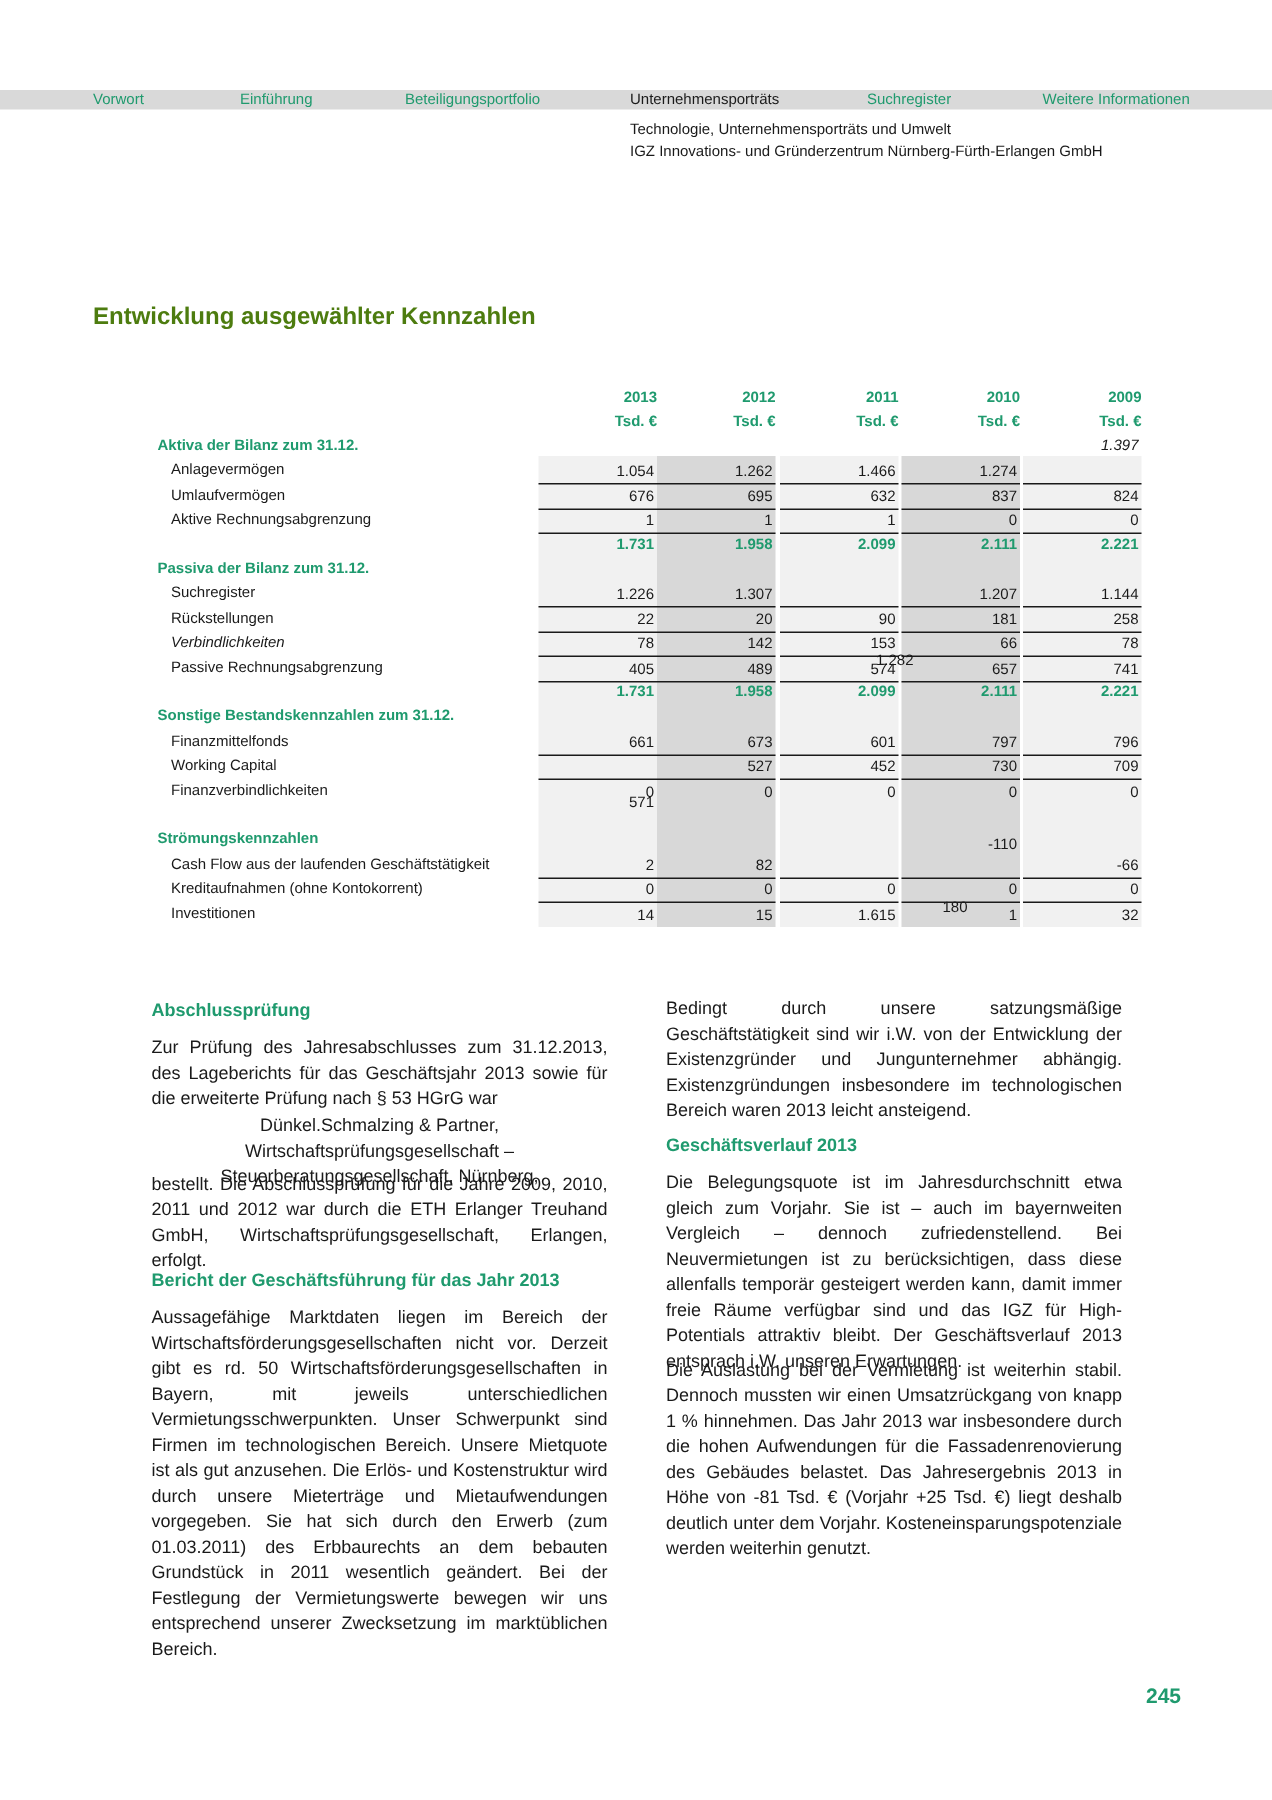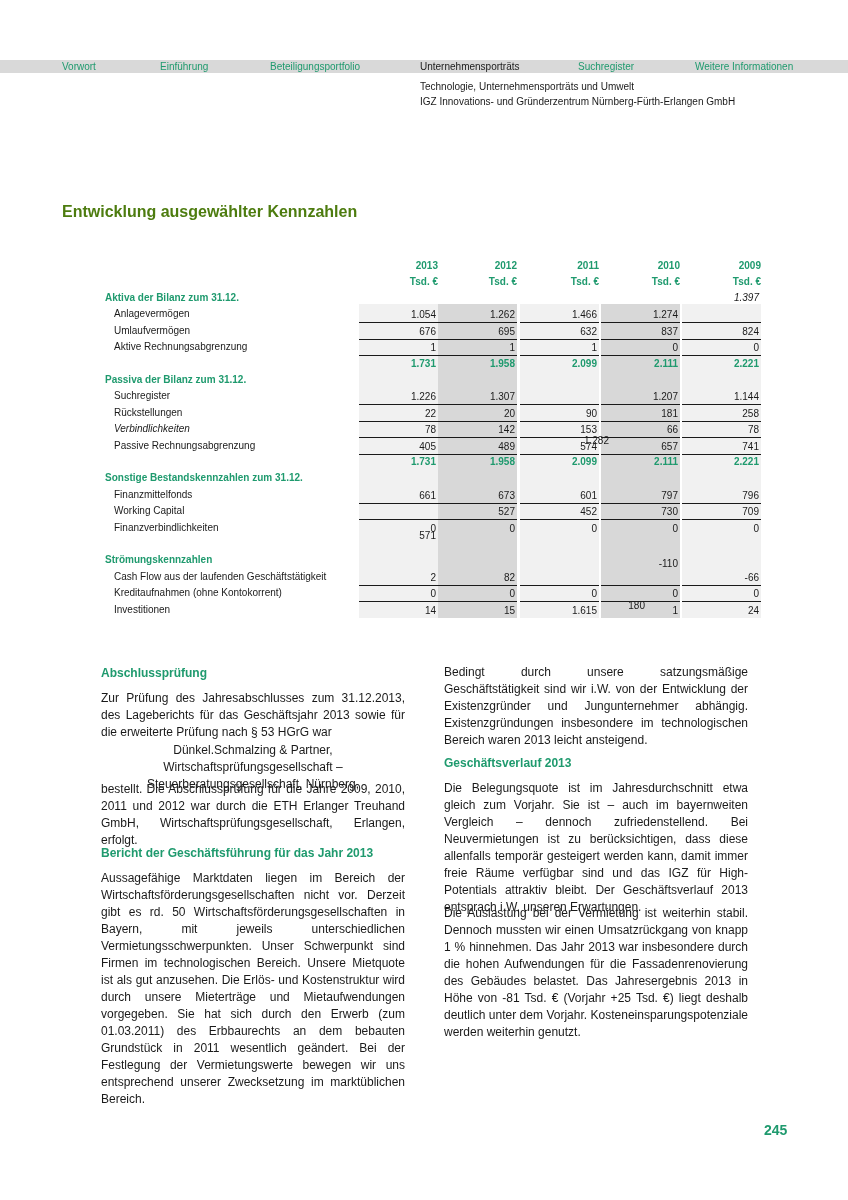--- a/index.html
+++ b/index.html
@@ -199,21 +199,21 @@
     <div class="rule" style="left: 520px; top: 601.2px;"></div>
     <div class="cell" style="left: 601px; top: 588.2px;">0</div>
     <div class="rule" style="left: 601px; top: 601.2px;"></div>
     <div class="cell" style="left: 682px; top: 588.2px;">0</div>
     <div class="rule" style="left: 682px; top: 601.2px;"></div>
     <div class="rowlabel" style="top: 603.6px;">Investitionen</div>
     <div class="cell" style="left: 359px; top: 604.6px;">14</div>
     <div class="cell" style="left: 438px; top: 604.6px;">15</div>
     <div class="cell" style="left: 520px; top: 604.6px;">1.615</div>
     <div class="cell" style="left: 601px; top: 604.6px;">1</div>
-    <div class="cell" style="left: 682px; top: 604.6px;">24</div>
+    <div class="cell" style="left: 682px; top: 604.6px;">32</div>
   </div>
 
 <div class="sect-h" style="left:101px; top:666px">Abschlussprüfung</div>
 <p class="para" style="left:101px; top:690px">Zur Prüfung des Jahresabschlusses zum 31.12.2013, des Lageberichts für das Geschäftsjahr 2013 sowie für die erweiterte Prüfung nach § 53 HGrG war</p>
 <p class="para center" style="left:101px; top:742px">Dünkel.Schmalzing &amp; Partner, Wirtschaftsprüfungsgesellschaft – Steuerberatungsgesellschaft, Nürnberg,</p>
 <p class="para" style="left:101px; top:781px">bestellt. Die Abschlussprüfung für die Jahre 2009, 2010, 2011 und 2012 war durch die ETH Erlanger Treuhand GmbH, Wirtschaftsprüfungsgesellschaft, Erlangen, erfolgt.</p>
 
 <div class="sect-h" style="left:101px; top:846px">Bericht der Geschäftsführung für das Jahr 2013</div>
 <p class="para" style="left:101px; top:870px">Aussagefähige Marktdaten liegen im Bereich der Wirtschaftsförderungsgesellschaften nicht vor. Derzeit gibt es rd. 50 Wirtschaftsförderungsgesellschaften in Bayern, mit jeweils unterschiedlichen Vermietungsschwerpunkten. Unser Schwerpunkt sind Firmen im technologischen Bereich. Unsere Mietquote ist als gut anzusehen. Die Erlös- und Kostenstruktur wird durch unsere Mieterträge und Mietaufwendungen vorgegeben. Sie hat sich durch den Erwerb (zum 01.03.2011) des Erbbaurechts an dem bebauten Grundstück in 2011 wesentlich geändert. Bei der Festlegung der Vermietungswerte bewegen wir uns entsprechend unserer Zwecksetzung im marktüblichen Bereich.</p>
 

